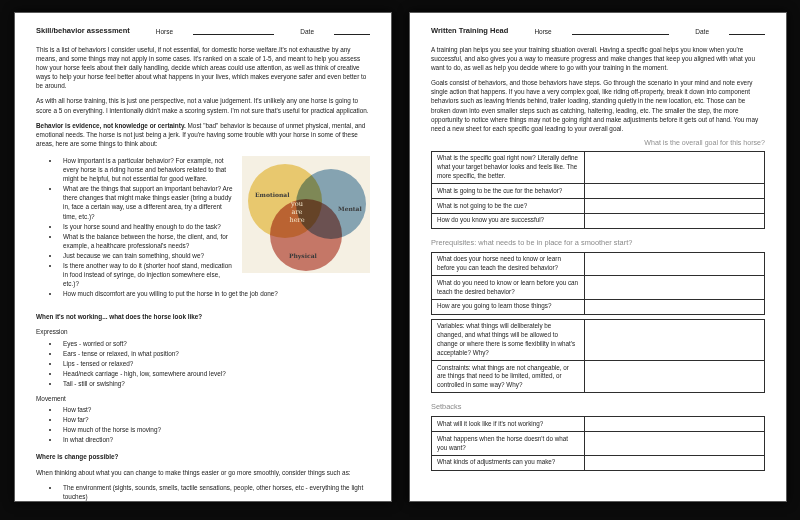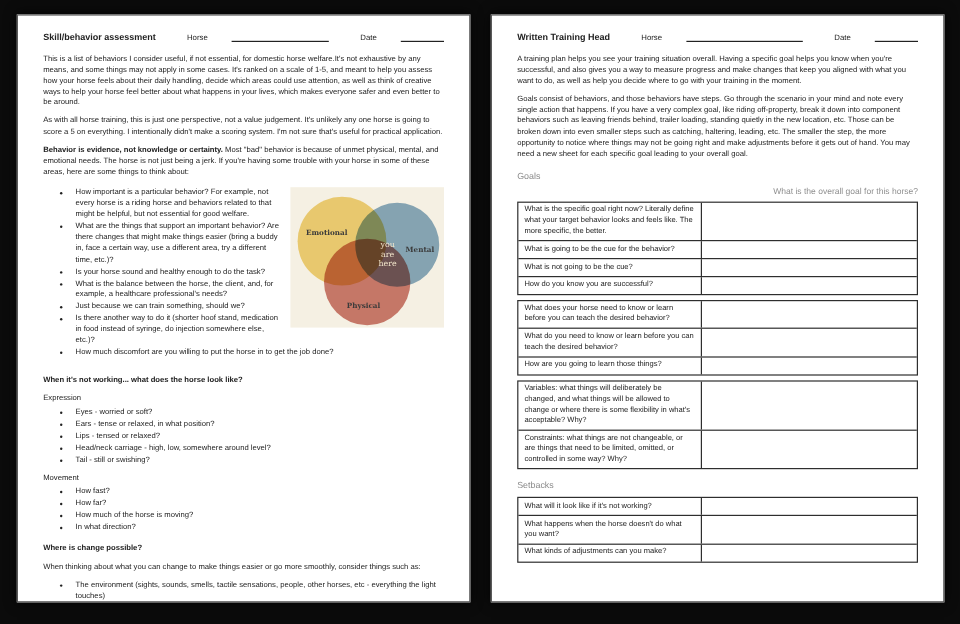--- a/index.html
+++ b/index.html
@@ -52,21 +52,21 @@
   .vc-mental{left:54px;top:13px;width:70px;height:70px;background:#8aadc7;}
   .vc-physical{left:28px;top:43px;width:72px;height:72px;background:#cd7e74;}
   .vlabel{
     position:absolute;font-family:"DejaVu Serif", serif;
     font-size:6px;font-weight:600;color:#3a3a3a;white-space:nowrap;
   }
   .vl-emotional{left:13px;top:35px;}
   .vl-mental{left:96px;top:49px;}
   .vl-physical{left:47px;top:96px;}
   .vcenter{
-    position:absolute;left:61px;top:45px;width:40px;
+    position:absolute;left:35px;top:45px;width:40px;
     text-align:center;font-family:"DejaVu Serif", serif;
     font-size:6.6px;line-height:1.2;color:#f3e7cc;
   }
 
   
   .grey-head{font-size:7.4px;color:#8a8a8a;margin:9px 0 5px 0;}
   .grey-sub{font-size:7.1px;color:#8f8f8f;margin:0 0 4px 0;text-align:right;}
   .qtable{border:1px solid #2e2e2e;margin:0 0 4px 0;}
   .qrow{display:flex;border-bottom:1px solid #2e2e2e;}
   .qrow:last-child{border-bottom:none;}
@@ -147,41 +147,41 @@
       <span class="title">Written Training Head</span>
       <span class="lbl">Horse</span>
       <span class="blank grow"></span>
       <span class="lbl">Date</span>
       <span class="blank date"></span>
     </div>
 
     <p>A training plan helps you see your training situation overall. Having a specific goal helps you know when you're successful, and also gives you a way to measure progress and make changes that keep you aligned with what you want to do, as well as help you decide where to go with your training in the moment.</p>
     <p>Goals consist of behaviors, and those behaviors have steps. Go through the scenario in your mind and note every single action that happens. If you have a very complex goal, like riding off-property, break it down into component behaviors such as leaving friends behind, trailer loading, standing quietly in the new location, etc. Those can be broken down into even smaller steps such as catching, haltering, leading, etc. The smaller the step, the more opportunity to notice where things may not be going right and make adjustments before it gets out of hand. You may need a new sheet for each specific goal leading to your overall goal.</p>
 
-    <div class="grey-head">Goals</div>
     <div class="grey-sub">What is the overall goal for this horse?</div>
     <div class="qtable">
       <div class="qrow">
         <div class="qcell q">What is the specific goal right now? Literally define what your target behavior looks and feels like. The more specific, the better.</div>
         <div class="qcell a"></div>
       </div>
       <div class="qrow">
         <div class="qcell q">What is going to be the cue for the behavior?</div>
         <div class="qcell a"></div>
       </div>
       <div class="qrow">
         <div class="qcell q">What is not going to be the cue?</div>
         <div class="qcell a"></div>
       </div>
       <div class="qrow">
         <div class="qcell q">How do you know you are successful?</div>
         <div class="qcell a"></div>
       </div>
     </div>
 
+    <div class="grey-head">Prerequisites: what needs to be in place for a smoother start?</div>
     <div class="qtable">
       <div class="qrow">
         <div class="qcell q">What does your horse need to know or learn before you can teach the desired behavior?</div>
         <div class="qcell a"></div>
       </div>
       <div class="qrow">
         <div class="qcell q">What do you need to know or learn before you can teach the desired behavior?</div>
         <div class="qcell a"></div>
       </div>
       <div class="qrow">

